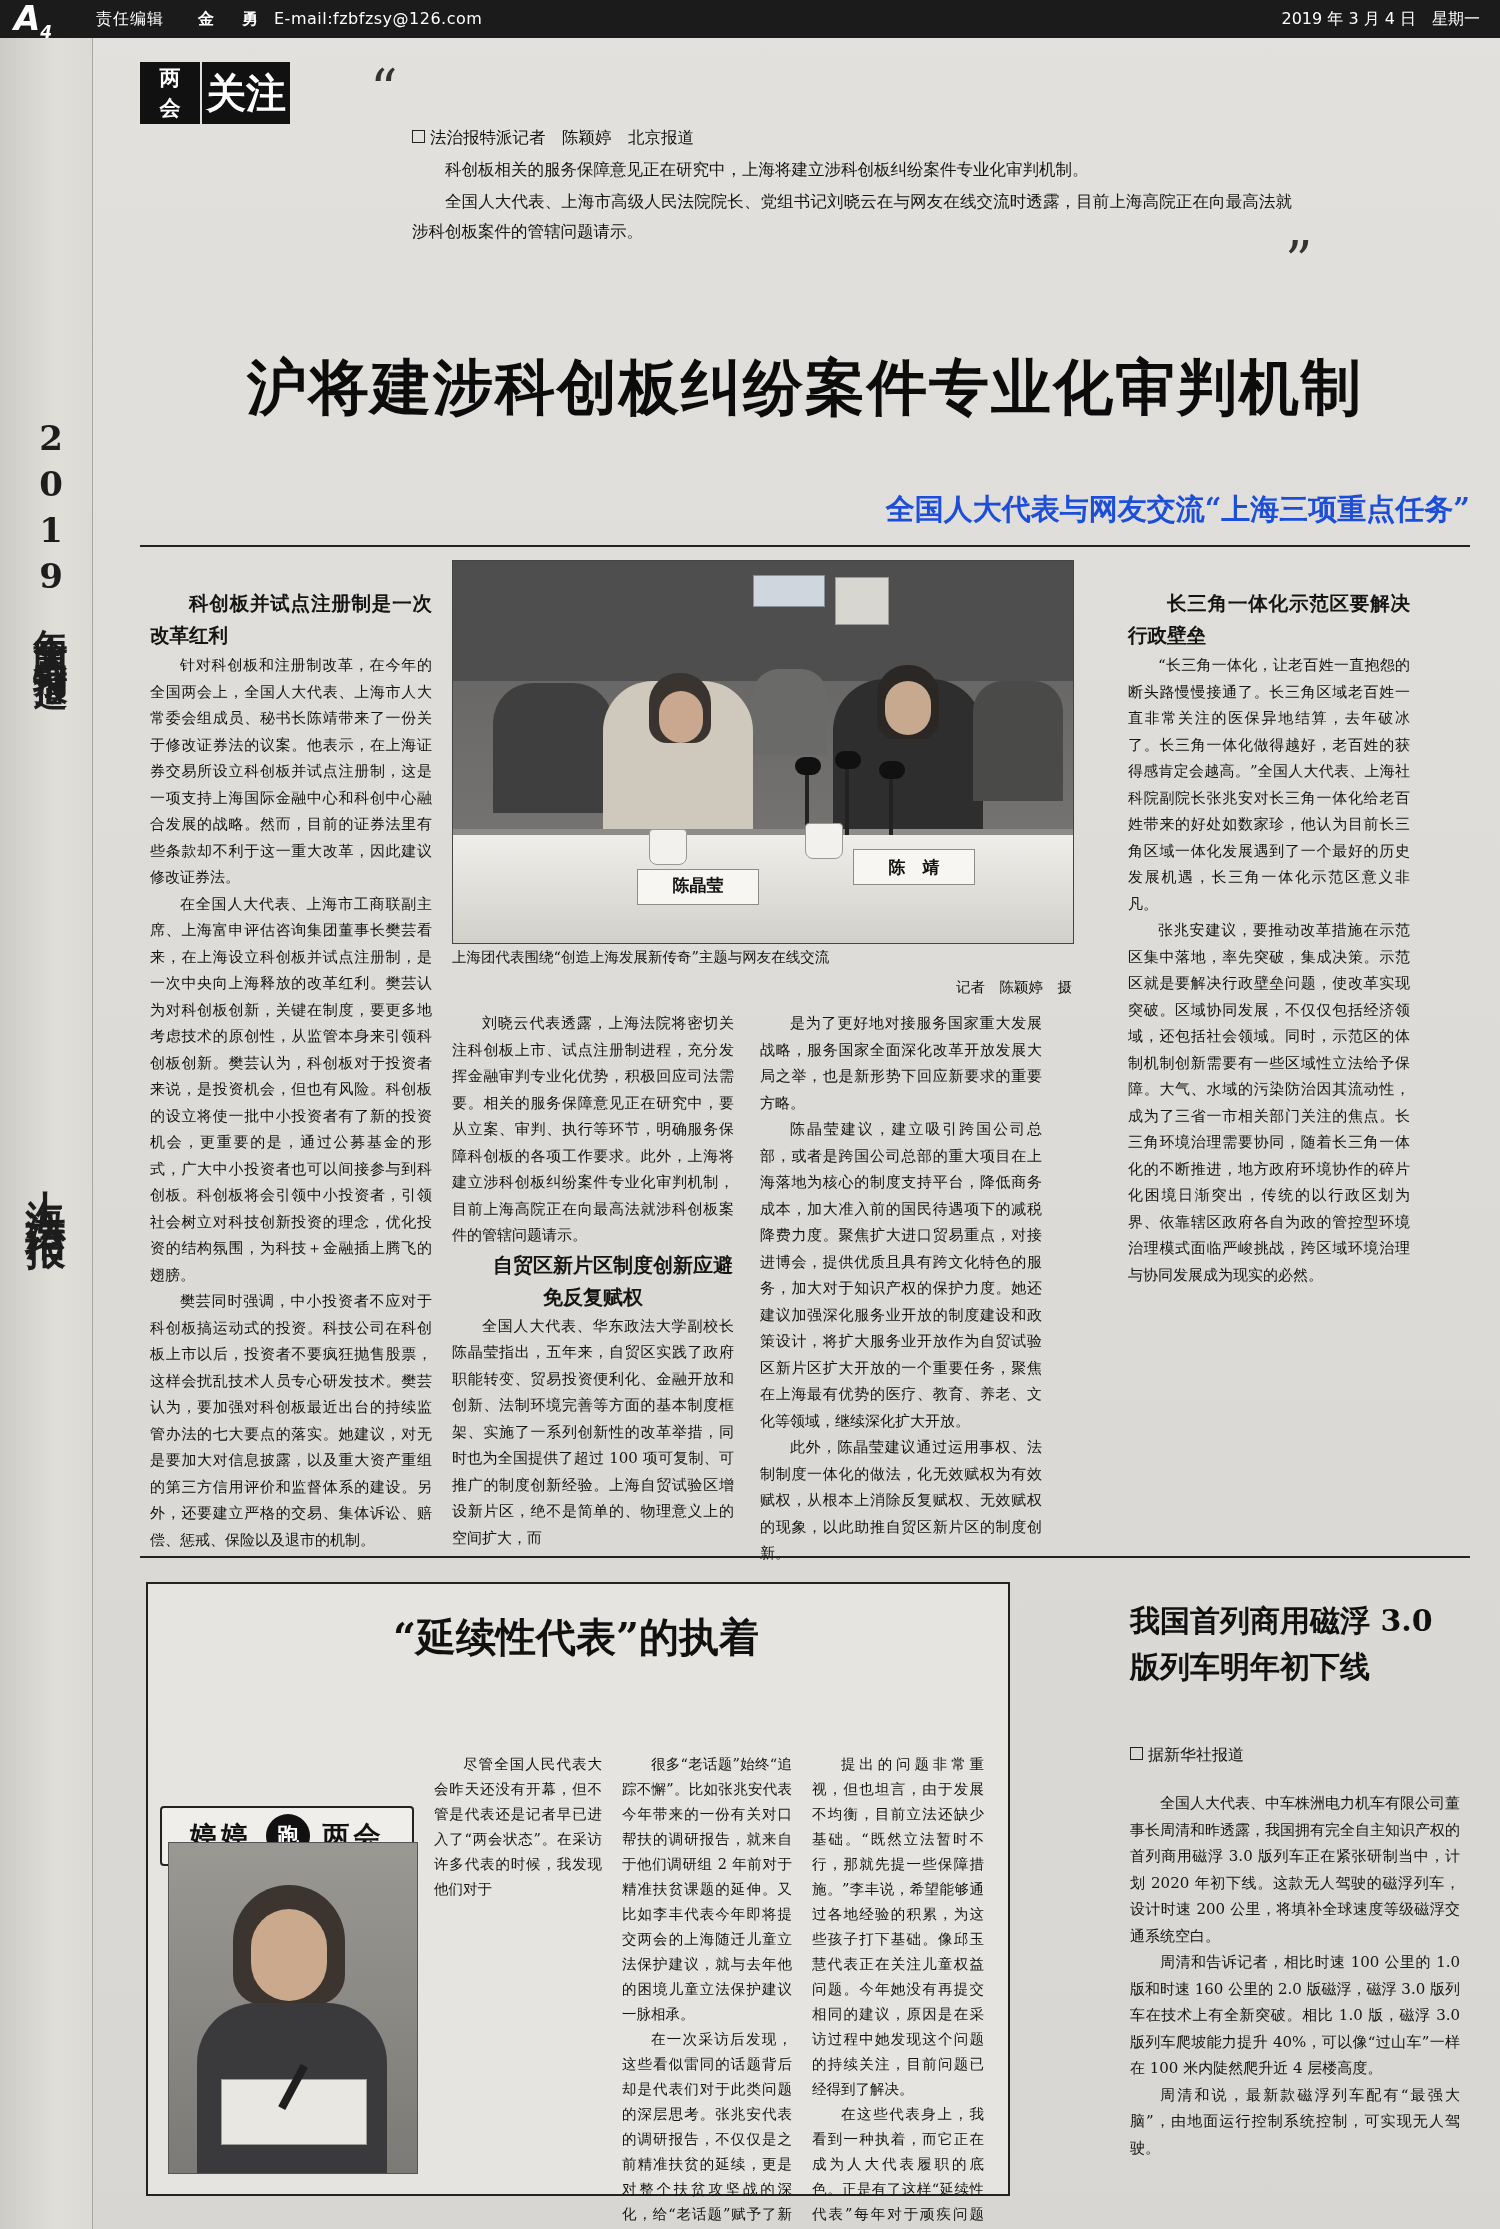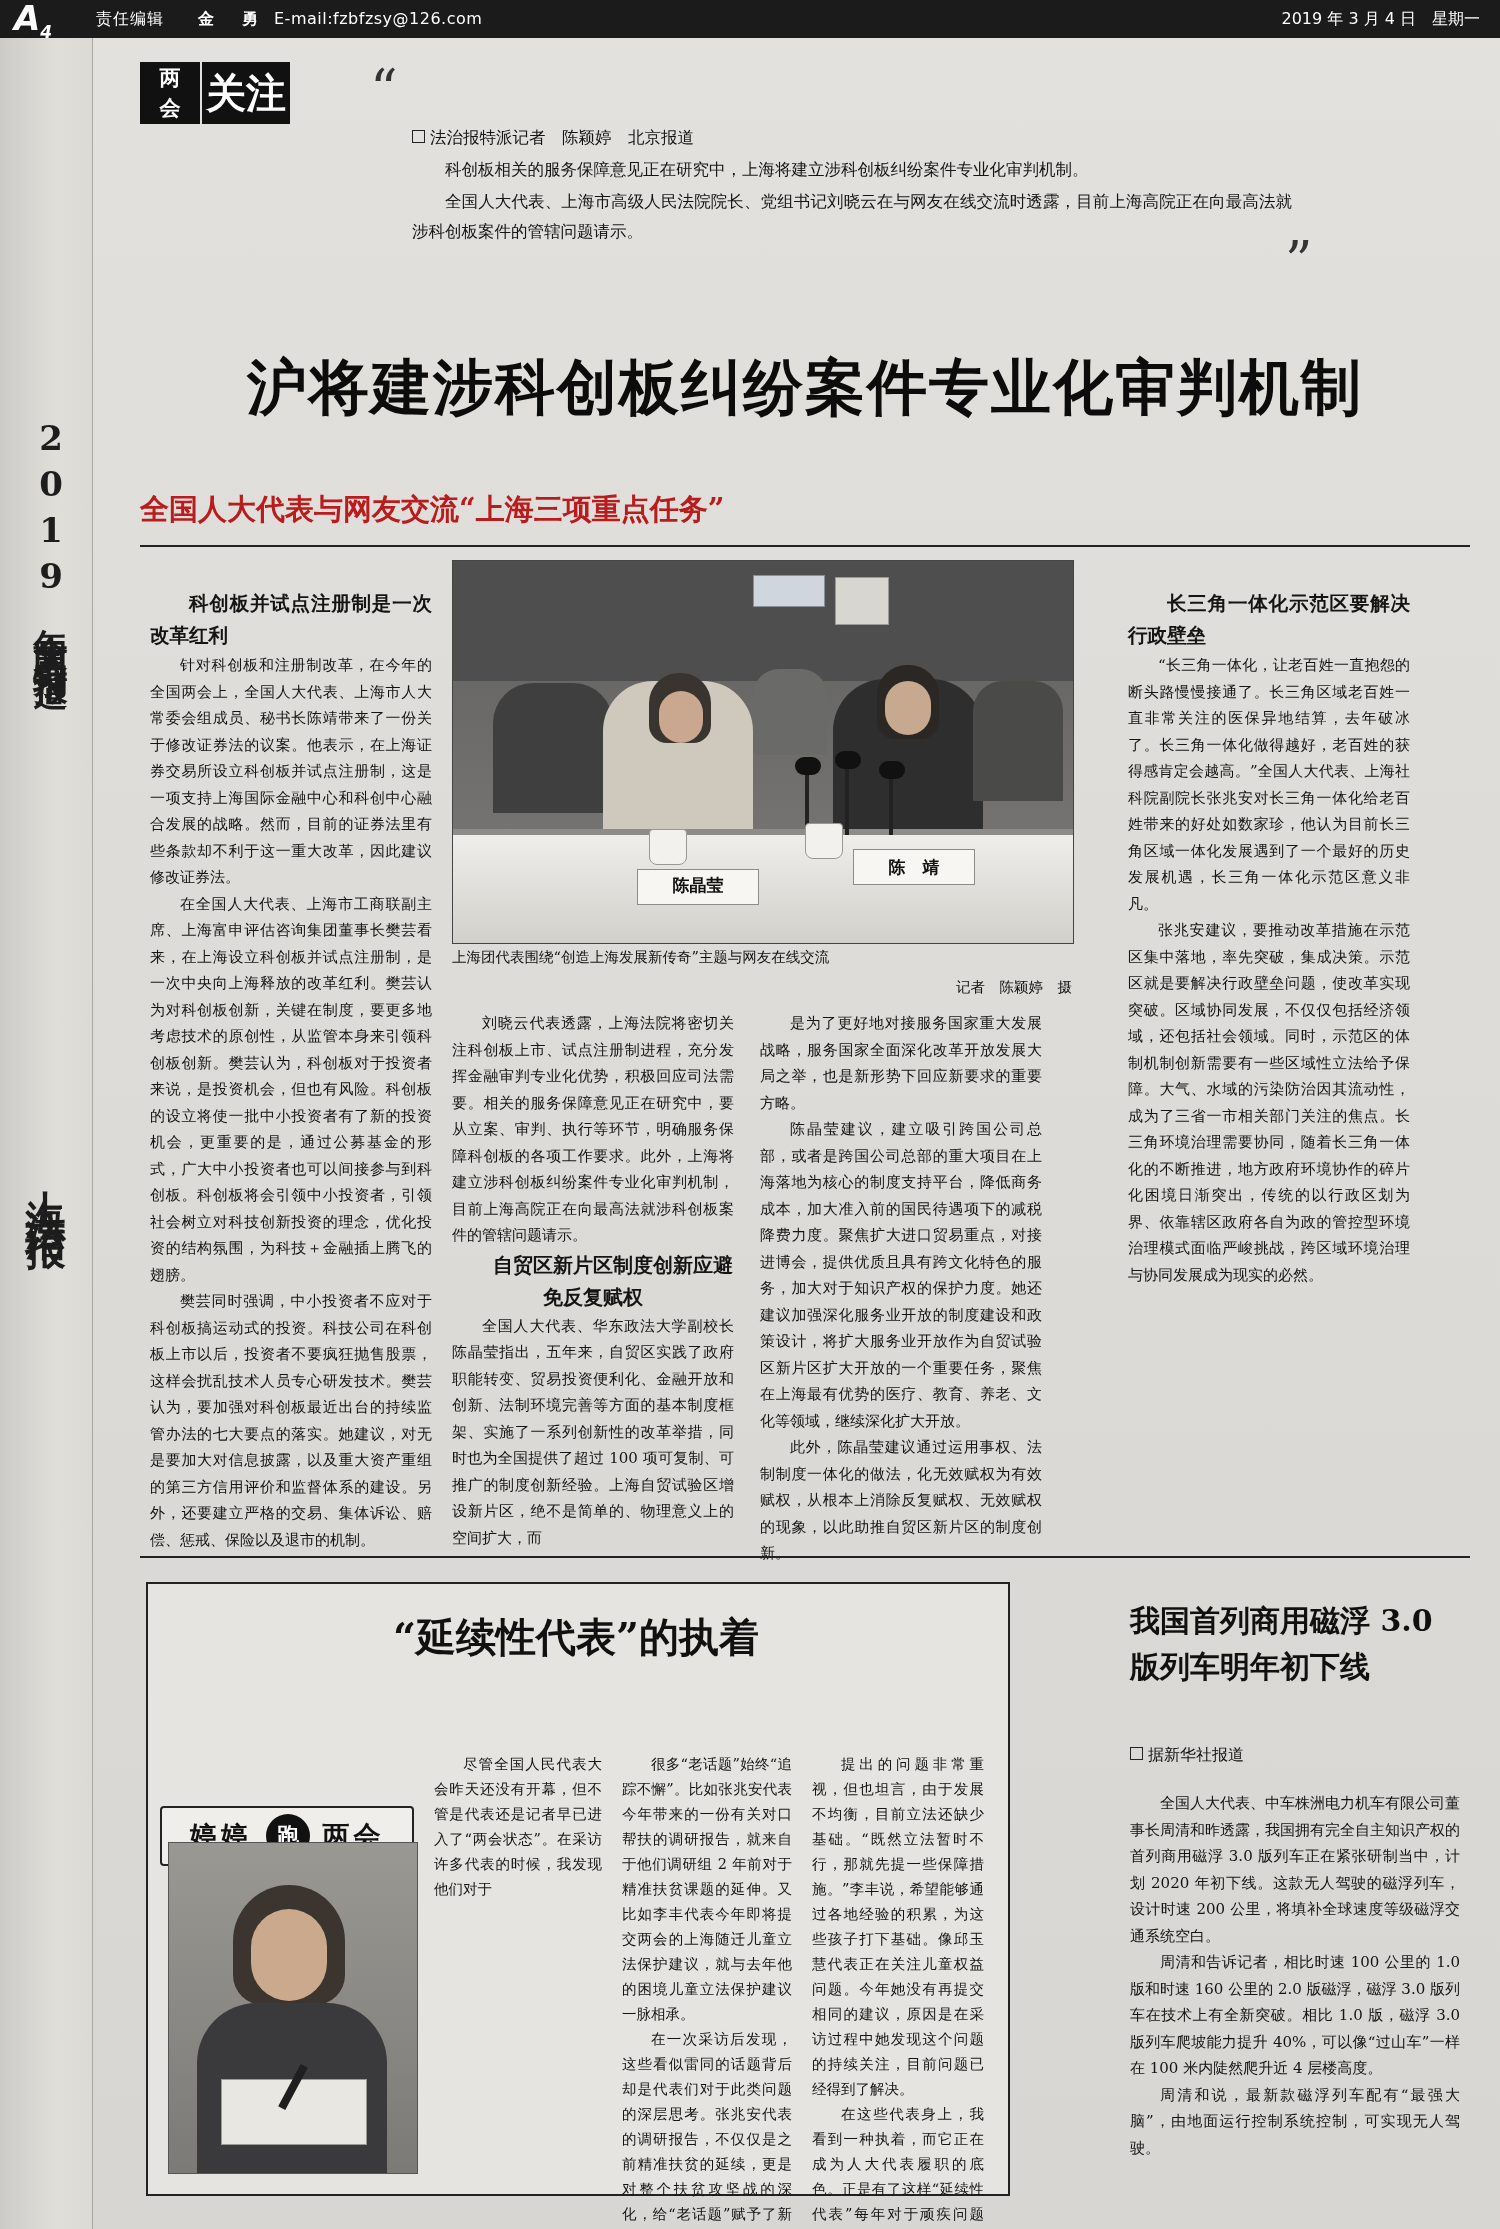--- a/index.html
+++ b/index.html
@@ -34,22 +34,22 @@
   .quote-open{position:absolute;left:370px;top:58px;font-size:54px;color:#333;font-family:"DejaVu Serif",serif;}
   .quote-close{position:absolute;left:1285px;top:230px;font-size:54px;color:#333;font-family:"DejaVu Serif",serif;}
   .lead{position:absolute;left:412px;top:88px;width:880px;font-family:"DejaVu Serif","Liberation Serif",serif;
      font-size:16.5px;line-height:30px;color:#151515;text-align:justify;margin-top:35px;}
   .lead p{margin:0 0 2px 0;text-indent:2em;}
   .lead .byline{text-indent:0;}
   .lead .byline .box{display:inline-block;width:11px;height:11px;border:1px solid #222;margin-right:5px;}
   
   .headline{position:absolute;left:140px;top:348px;width:1330px;text-align:center;
      font-family:"DejaVu Serif","Liberation Serif",serif;font-weight:bold;font-size:60px;letter-spacing:2px;color:#0c0c0c;}
-  .subhead{position:absolute;left:140px;top:490px;width:1330px;text-align:left;
-     font-family:"DejaVu Serif","Liberation Serif",serif;font-weight:bold;font-size:29px;color:#b91c1c;}
+  .subhead{position:absolute;left:140px;top:490px;width:1330px;text-align:right;
+     font-family:"DejaVu Serif","Liberation Serif",serif;font-weight:bold;font-size:29px;color:#1d4ed8;}
   .rule{position:absolute;background:#222;}
   
   .col{position:absolute;font-family:"DejaVu Serif","Liberation Serif",serif;font-size:15px;
       line-height:26.5px;color:#141414;text-align:justify;}
   .col p{margin:0;text-indent:2em;}
   .colhead{font-weight:bold;font-size:19.5px;line-height:32px;text-indent:0;margin-bottom:6px;}
   .subhead2{font-weight:bold;font-size:20px;line-height:32px;text-align:center;margin:14px 0 8px 0;text-indent:0;}
   
   .photo{position:absolute;left:452px;top:560px;width:620px;height:382px;background:#6e6e6e;overflow:hidden;border:1px solid #444;}
   .cap{position:absolute;left:452px;top:948px;width:620px;font-family:"DejaVu Serif",serif;font-size:14.5px;color:#111;}

